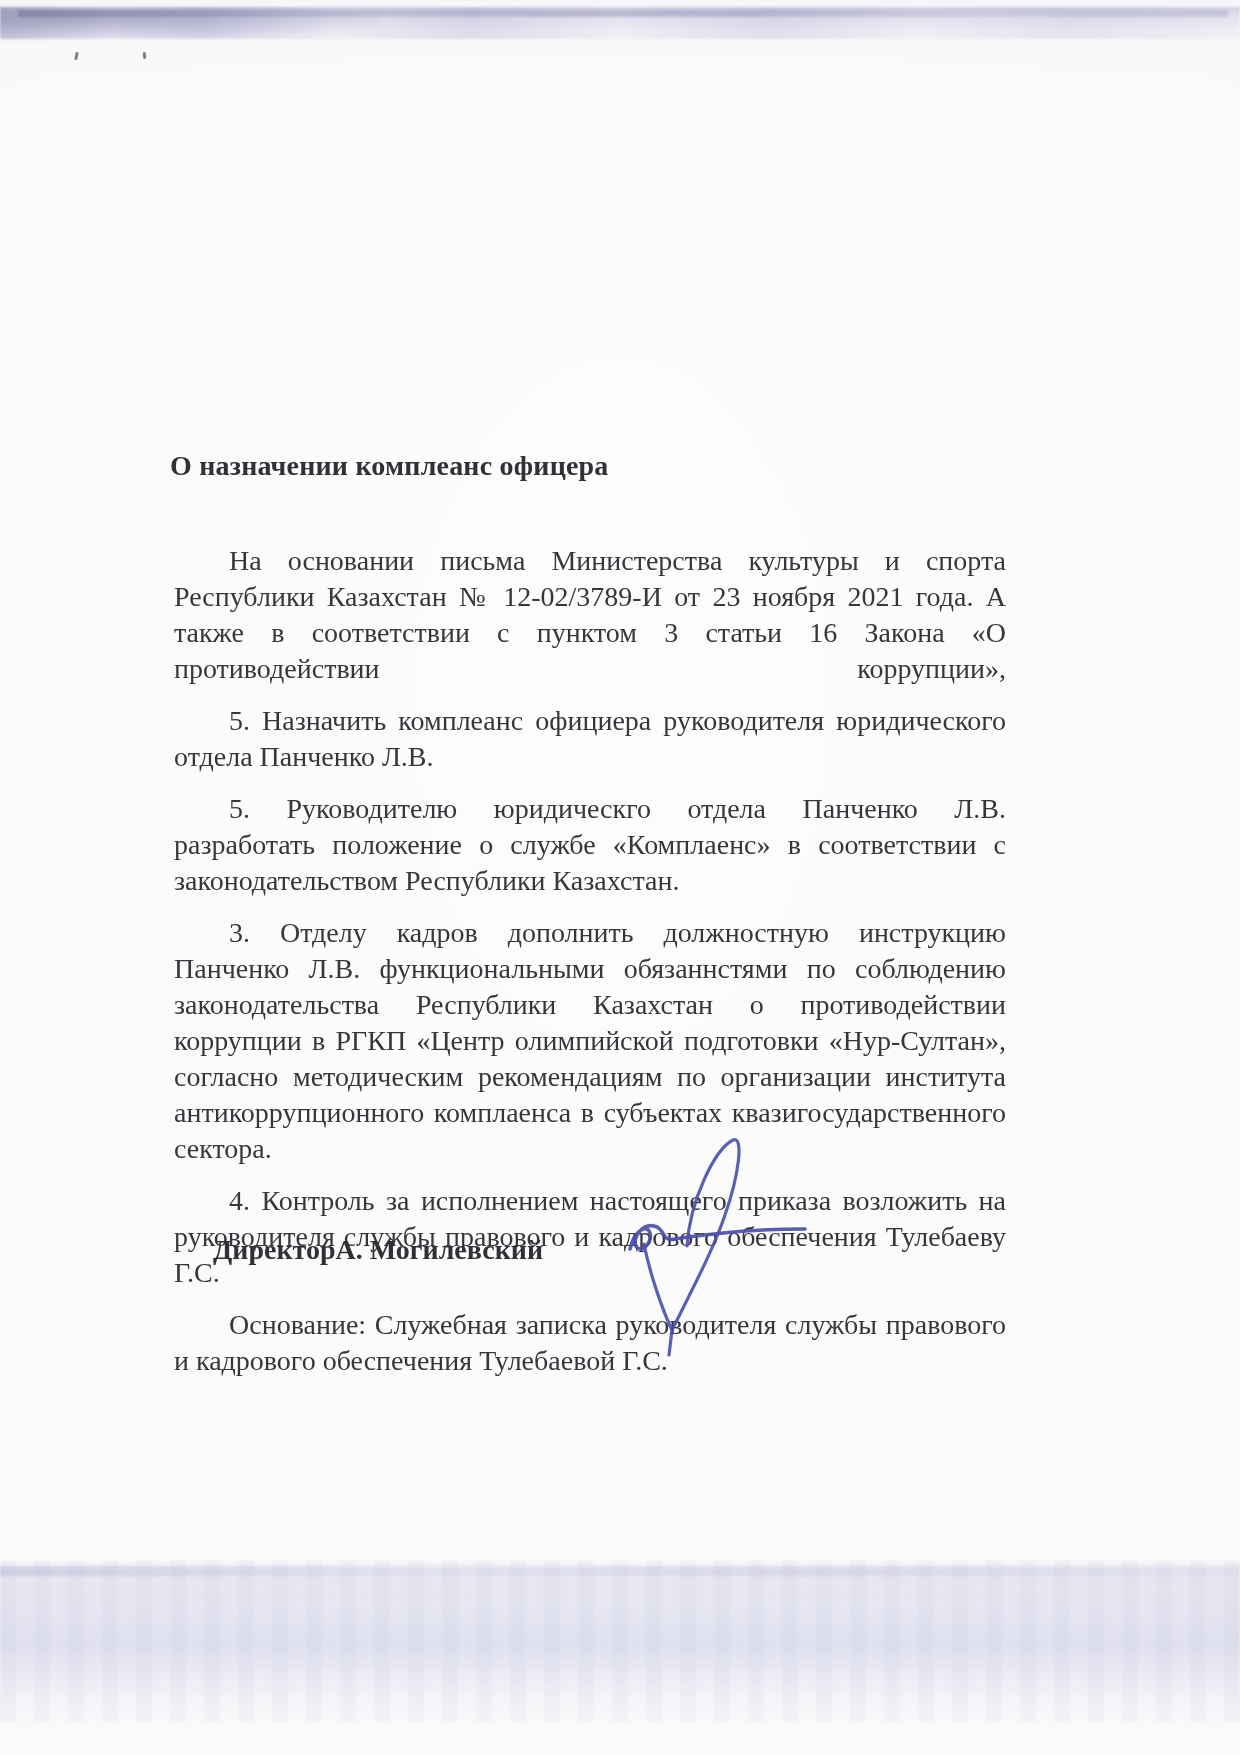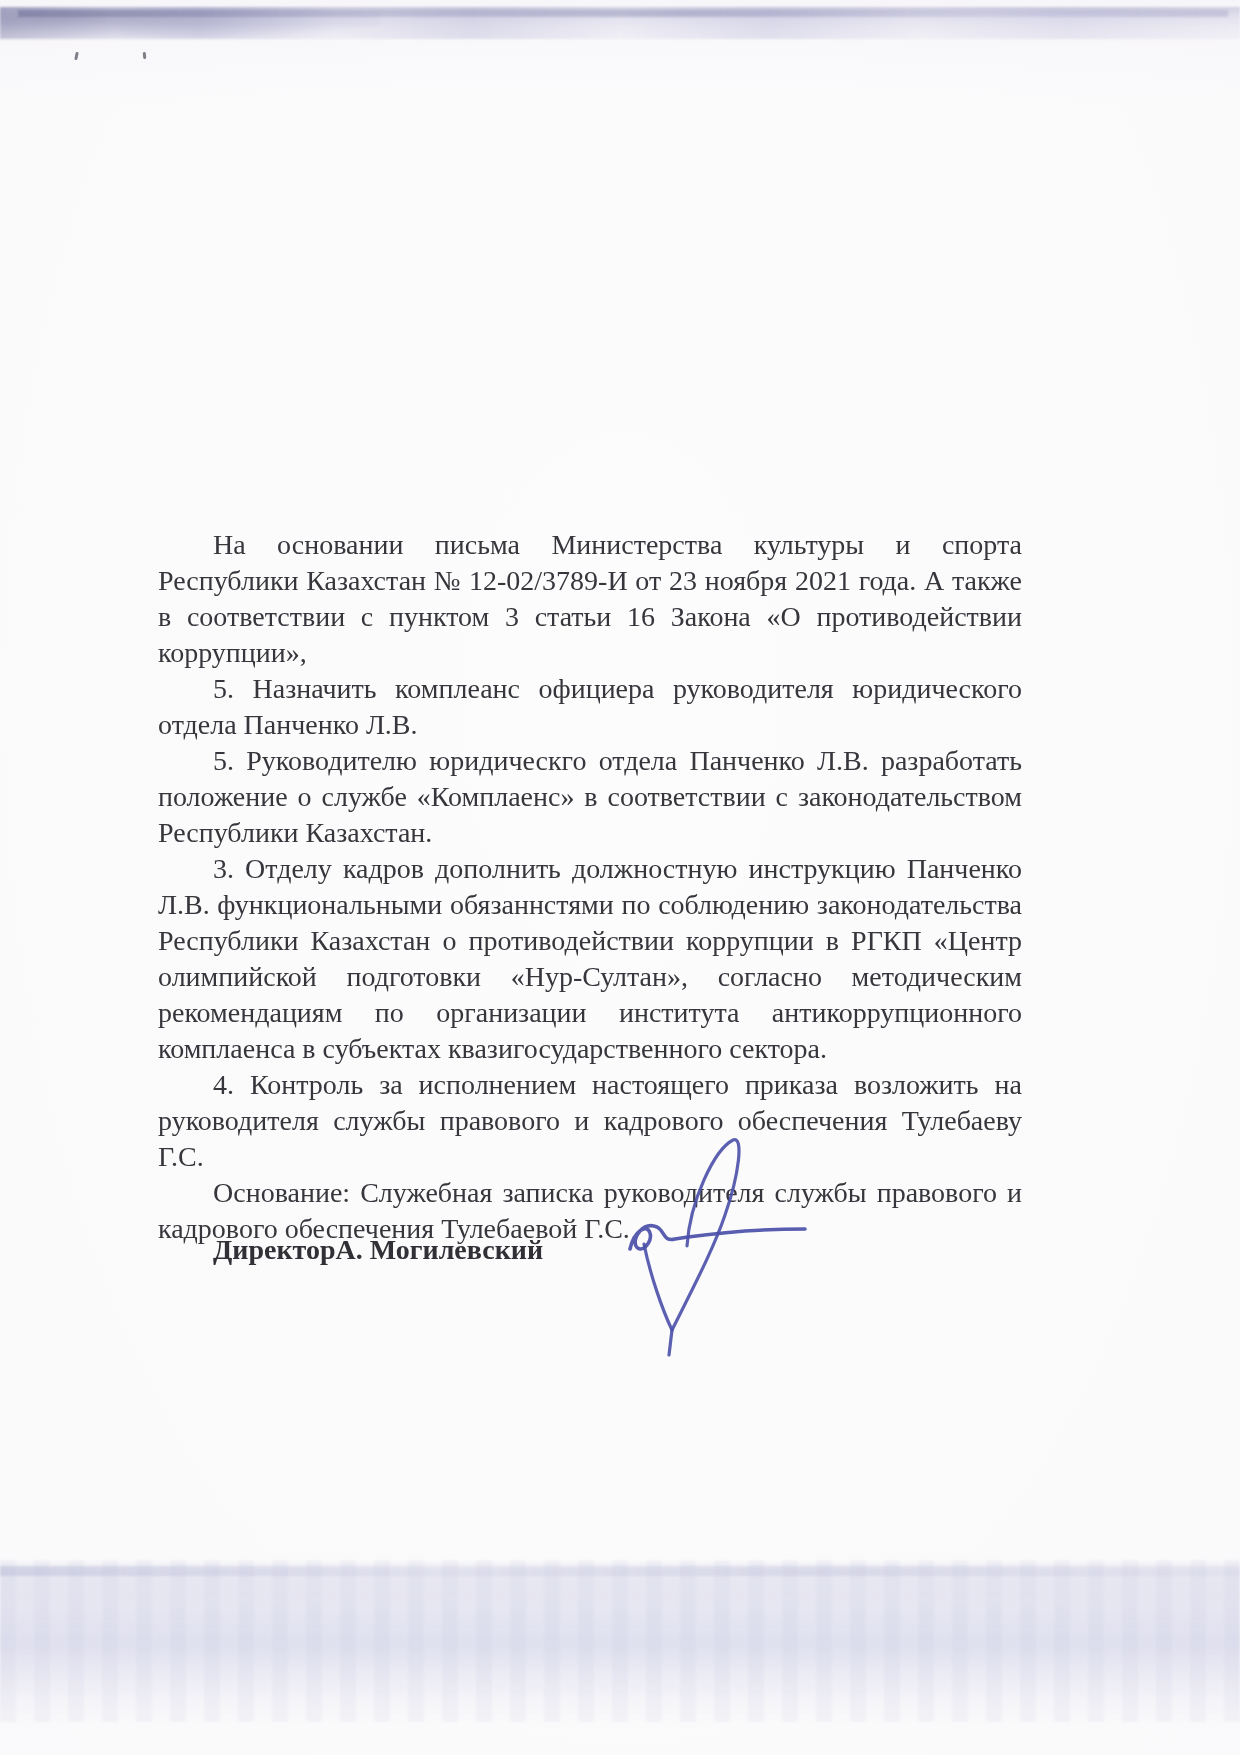--- a/index.html
+++ b/index.html
@@ -59,21 +59,21 @@
   
   .doc-title{
     position:absolute;left:170px;top:450px;margin:0;
     font-size:28px;font-weight:bold;letter-spacing:.2px;
     color:#313036;
   }
   .doc-body{
     position:absolute;left:158px;top:527px;width:864px;
     font-size:28px;line-height:36px;text-align:justify;
   }
-  .para{margin:0;text-indent:55px;}
+  .para{margin:16px;text-indent:55px;}
   .para.bold{font-weight:bold;text-indent:0;}
   .para.justify-last{text-align-last:justify;}
   
   .sig-row{
     position:absolute;left:158px;top:1234px;width:957px;
     display:flex;justify-content:flex-start;
     font-size:28px;font-weight:bold;color:#313036;
   }
   .sig-row .role{margin-left:55px;}
   .signature-svg{position:absolute;left:592px;top:1128px;width:225px;height:240px;}
@@ -82,20 +82,21 @@
 <body>
 
 <div class="page">
 
   <div class="scan-band-top"></div>
   <div class="scan-band-top-edge"></div>
   <div class="scan-band-top-blob"></div>
   <div class="speck s1"></div>
   <div class="speck s2"></div>
 
+  <h1 class="doc-title">О назначении комплеанс офицера</h1>
 
   <div class="doc-body" id="paragraphs">
       <p class="para justify-last">На основании письма Министерства культуры и спорта Республики Казахстан № 12-02/3789-И от 23 ноября 2021 года. А также в соответствии с пунктом 3 статьи 16 Закона «О противодействии коррупции»,</p>
       <p class="para">5. Назначить комплеанс официера руководителя юридического отдела Панченко Л.В.</p>
       <p class="para">5. Руководителю юридическго отдела Панченко Л.В. разработать положение о службе «Комплаенс» в соответствии с законодательством Республики Казахстан.</p>
       <p class="para">3. Отделу кадров дополнить должностную инструкцию Панченко Л.В. функциональными обязаннстями по соблюдению законодательства Республики Казахстан о противодействии коррупции в РГКП «Центр олимпийской подготовки «Нур-Султан», согласно методическим рекомендациям по организации института антикоррупционного комплаенса в субъектах квазигосударственного сектора.</p>
       <p class="para">4. Контроль за исполнением настоящего приказа возложить на руководителя службы правового и кадрового обеспечения Тулебаеву Г.С.</p>
       <p class="para">Основание: Служебная записка руководителя службы правового и кадрового обеспечения Тулебаевой Г.С.</p>
     </div>
 

